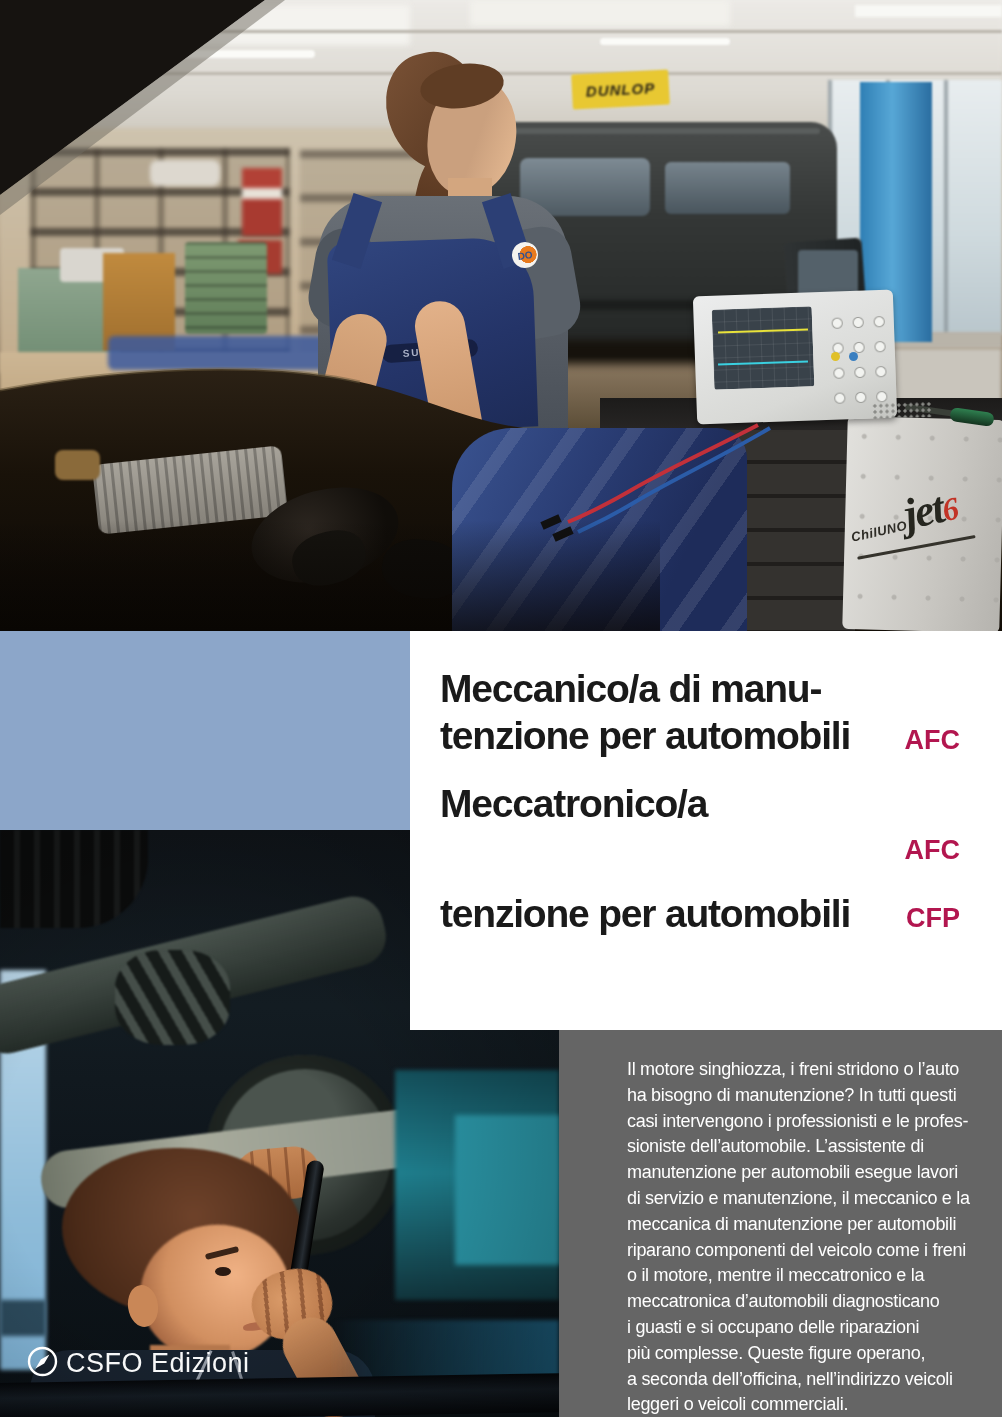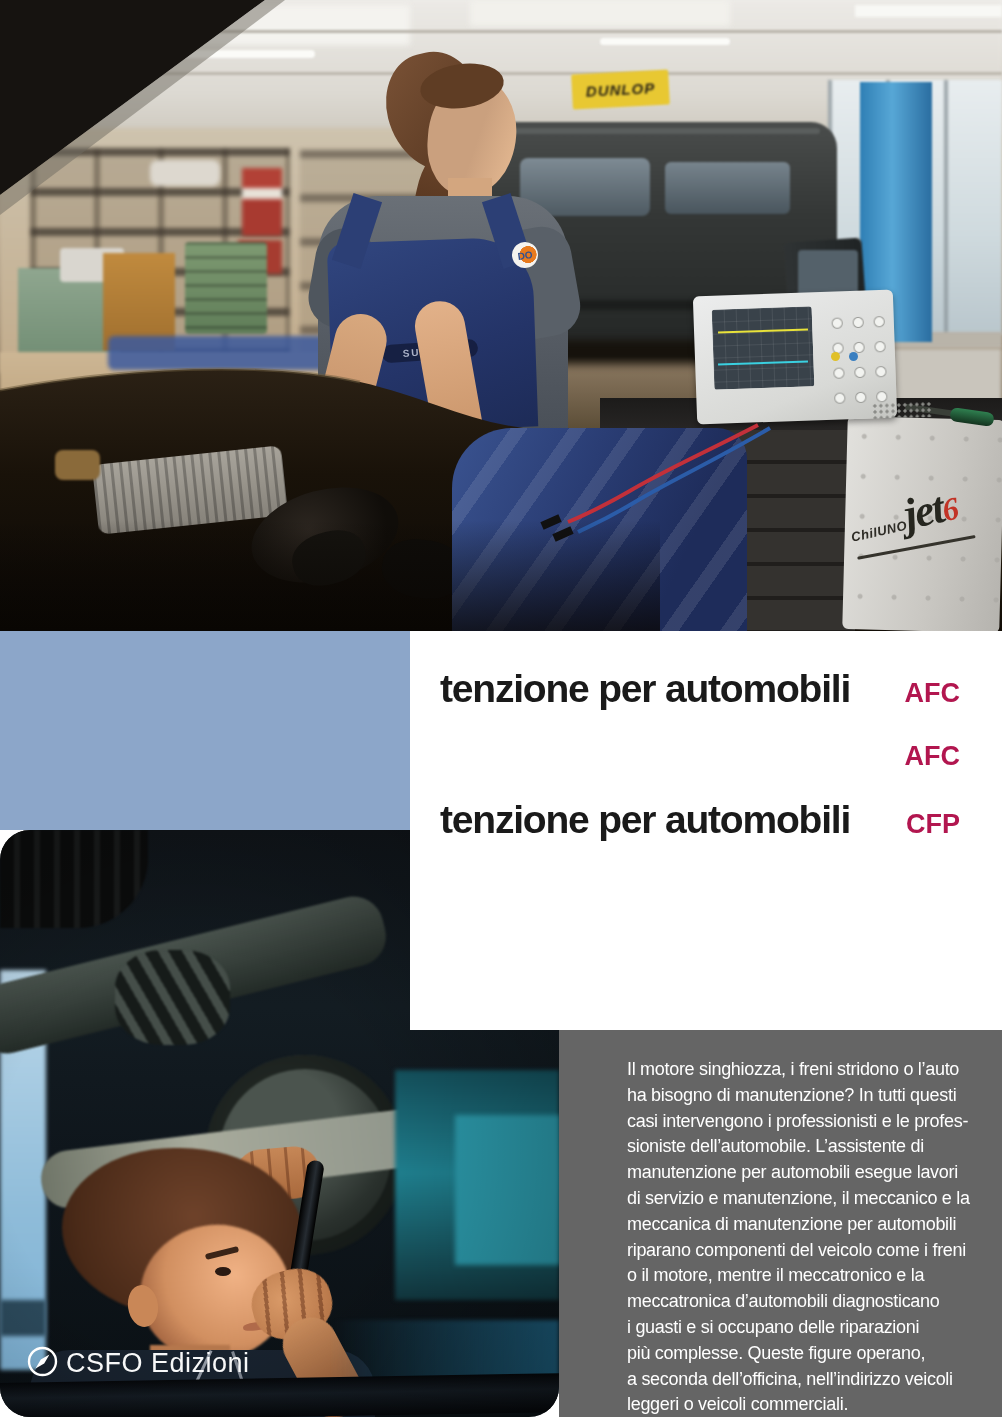--- a/index.html
+++ b/index.html
@@ -6,21 +6,21 @@
   body{
     width:1002px;height:1417px;position:relative;overflow:hidden;
     background:#ffffff;font-family:"Liberation Sans",sans-serif;
   }
   .abs{position:absolute;}
   
   .photo-top{left:0;top:0;width:1002px;height:631px;overflow:hidden;z-index:1;
     background:linear-gradient(180deg,#efeeea 0%,#e3e0da 8%,#d4cec2 14%,#c7b89d 26%,#bfae94 36%,#b1a089 44%,#a08d74 52%,#77664f 62%,#40351f 74%,#1c1509 88%,#120d06 100%);}
   .blue-block{left:0;top:631px;width:410px;height:199px;background:#8ca6c9;z-index:2;}
   .photo-bottom{left:0;top:830px;width:559px;height:587px;overflow:hidden;z-index:2;
-    background:linear-gradient(180deg,#10151a 0%,#131c22 30%,#0f161c 55%,#0a1014 100%);border-radius:30px;}
+    background:linear-gradient(180deg,#10151a 0%,#131c22 30%,#0f161c 55%,#0a1014 100%);}
   .white-panel{left:410px;top:631px;width:592px;height:399px;background:#ffffff;z-index:3;
     box-sizing:border-box;padding:34px 42px 0 30px;}
   .gray-panel{left:559px;top:1030px;width:443px;height:387px;background:#656565;z-index:3;
     box-sizing:border-box;padding:27px 15px 0 68px;}
   
   .title-group{margin-bottom:16px;color:#1a1a1a;}
   .title-line{font-weight:700;font-size:39px;line-height:47px;letter-spacing:-1.2px;}
   .title-row{display:flex;align-items:baseline;}
   .badge{margin-left:auto;font-weight:700;font-size:27px;letter-spacing:0;color:#b2164f;}
   
@@ -341,26 +341,28 @@
         <circle cx="16.5" cy="16.5" r="13.5" fill="none" stroke="#ffffff" stroke-width="2.4"></circle>
         <path d="M23.5,9.5 L14.8,14.6 L9.5,23.5 L18.2,18.4 Z" fill="#ffffff"></path>
       </svg>
     </span>
     <span class="csfo-text">CSFO Edizioni</span>
   </div>
 </div>
 
 <div class="abs white-panel">
   <div class="title-group">
+    <div class="title-line">Meccanico/a di manu-</div>
     <div class="title-line title-row">
       <span>tenzione per automobili</span>
       <span class="badge">AFC</span>
     </div>
   </div>
   <div class="title-group">
+    <div class="title-line">Meccatronico/a</div>
     <div class="title-line title-row">
       <span class="badge">AFC</span>
     </div>
   </div>
   <div class="title-group">
     <div class="title-line title-row">
       <span>tenzione per automobili</span>
       <span class="badge">CFP</span>
     </div>
   </div>

